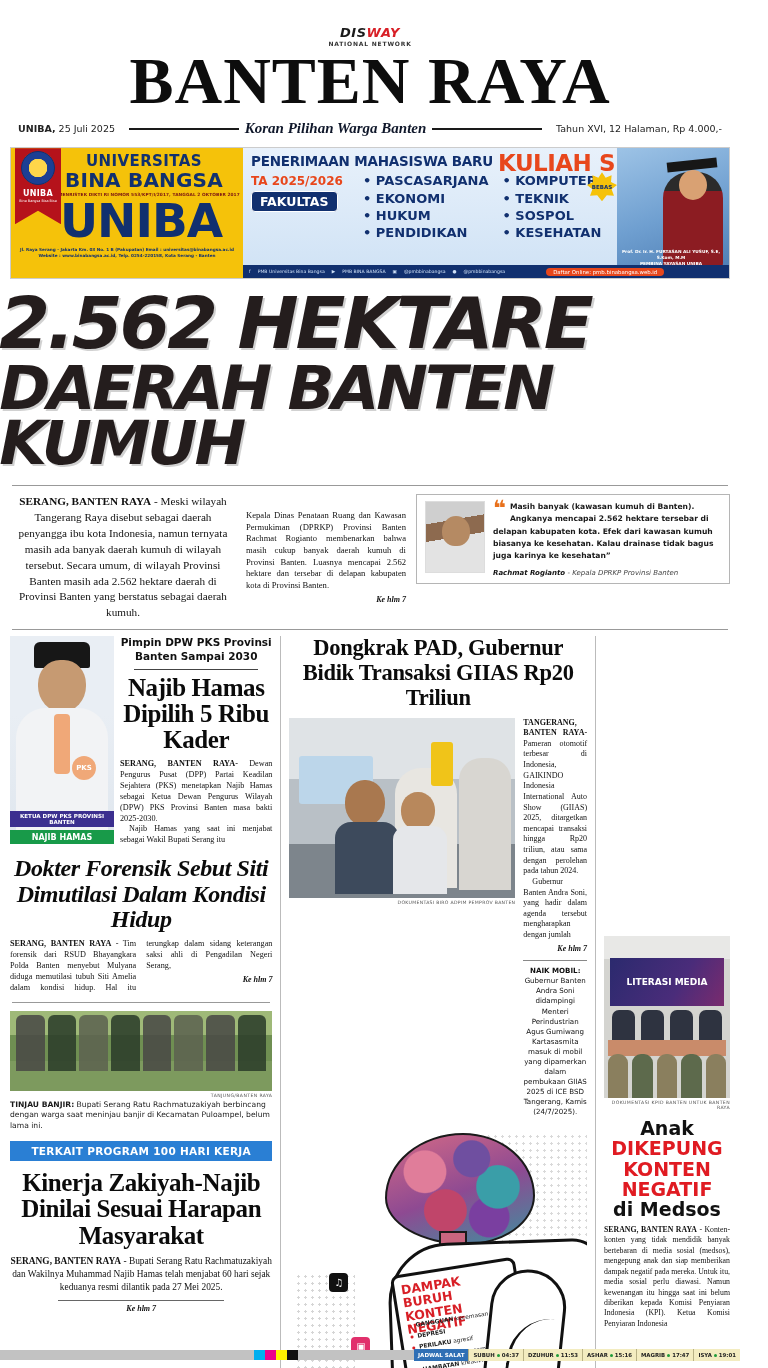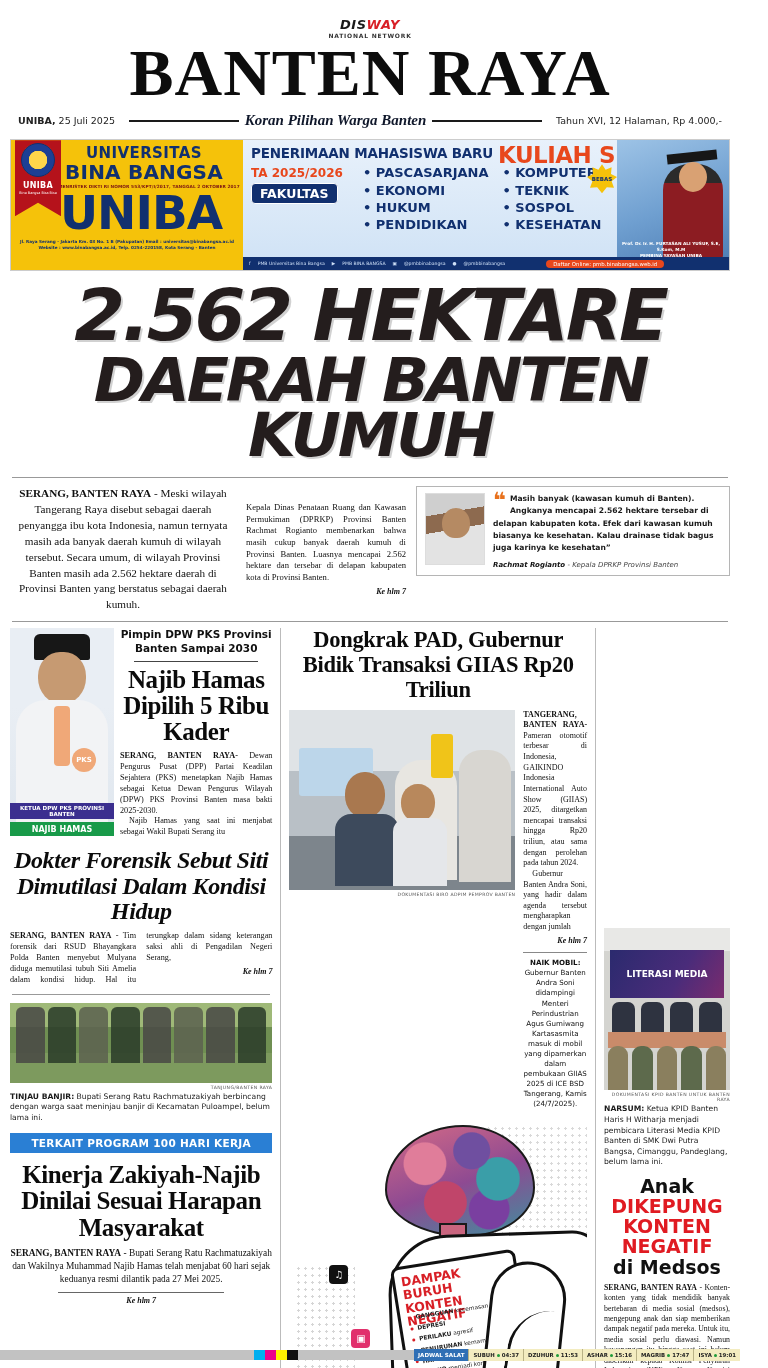--- a/index.html
+++ b/index.html
@@ -4,21 +4,21 @@
 <style>
   * { box-sizing: border-box; margin: 0; padding: 0; }
   body {
     width: 768px; height: 1368px;
     background: #ffffff;
     font-family: "Liberation Serif", serif;
     color: #111;
     overflow: hidden;
     position: relative;
   }
-  .page { width: 740px; height: 1368px; position: relative; padding: 8px 10px; }
+  .page { width: 740px; height: 1368px; position: relative; padding: 16px 10px; }
 
   
   .masthead { padding-top: 10px; text-align: center; position: relative; }
   .disway { font-family: "DejaVu Sans", sans-serif; font-weight: bold; font-size: 13px; letter-spacing: .5px; line-height: 1; }
   .disway .dis { color: #1a1a1a; font-style: italic; }
   .disway .way { color: #d81f26; font-style: italic; }
   .disway-sub { font-family: "DejaVu Sans", sans-serif; font-size: 6px; font-weight: bold; letter-spacing: .8px; color: #333; margin-top: 1px; }
   .mast-title {
     font-family: "Liberation Serif", serif;
     font-weight: bold;
@@ -125,21 +125,21 @@
     clip-path: polygon(50% 0,62% 18%,82% 10%,80% 32%,100% 42%,82% 56%,90% 78%,66% 76%,50% 96%,34% 76%,10% 78%,18% 56%,0 42%,20% 32%,18% 10%,38% 18%);
     display: flex; align-items: center; justify-content: center;
     font-family: "DejaVu Sans", sans-serif; font-weight: bold; font-size: 5.5px; color: #11306f;
   }
   .ad-prof {
     position: absolute; right: 2px; bottom: 1px; width: 112px; text-align: center;
     font-family: "DejaVu Sans", sans-serif; font-weight: bold; font-size: 4.3px; color: #fff; z-index: 3; line-height: 1.35;
   }
 
   
-  .headline { margin-top: 12px; text-align: center; }
+  .headline { margin-top: 12px; }
   .hl1, .hl2 {
     font-family: "DejaVu Sans", sans-serif; font-weight: bold; font-style: italic;
     color: #241d1d; line-height: .92; letter-spacing: -3px;
     transform: scaleX(1.03); text-shadow: 2px 2px 0 rgba(0,0,0,.18);
   }
   .hl1 { font-size: 71px; }
   .hl2 { font-size: 60px; margin-top: 4px; }
 
   .hr-thin { height: 1px; background: #999; margin: 14px 2px 8px; }
   .hr-thin2 { height: 1px; background: #999; margin: 8px 2px 6px; }
@@ -595,21 +595,20 @@
         <div class="kpid-table"></div>
         <div class="kpid-aud">
             <i></i>
             <i></i>
             <i></i>
             <i></i>
             <i></i>
           </div>
       </div>
       <div class="credit">DOKUMENTASI KPID BANTEN UNTUK BANTEN RAYA</div>
-      <div class="caption"><b>NARSUM:</b><span> Ketua KPID Banten Haris H Witharja menjadi pembicara Literasi Media KPID Banten di SMK Dwi Putra Bangsa, Cimanggu, Pandeglang, belum lama ini.</span></div>
 
       <div class="anak-h">
         <div class="anak-1">Anak</div>
         <div class="anak-2">DIKEPUNG</div>
         <div class="anak-2">KONTEN</div>
         <div class="anak-2">NEGATIF</div>
         <div class="anak-3">di Medsos</div>
       </div>
       <div class="kpid-body">
         <b>SERANG, BANTEN RAYA</b><span> - Konten-konten yang tidak mendidik banyak bertebaran di media sosial (medsos), mengepung anak dan siap memberikan dampak negatif pada mereka. Untuk itu, media sosial perlu diawasi. Namun kewenangan itu hingga saat ini belum diberikan kepada Komisi Penyiaran Indonesia (KPI). Ketua Komisi Penyiaran Indonesia</span>

